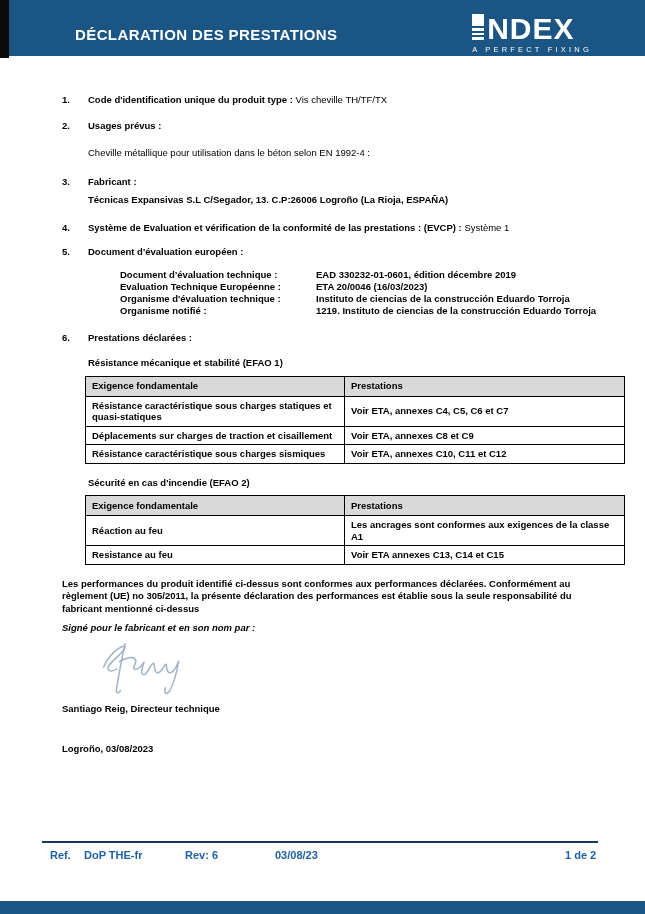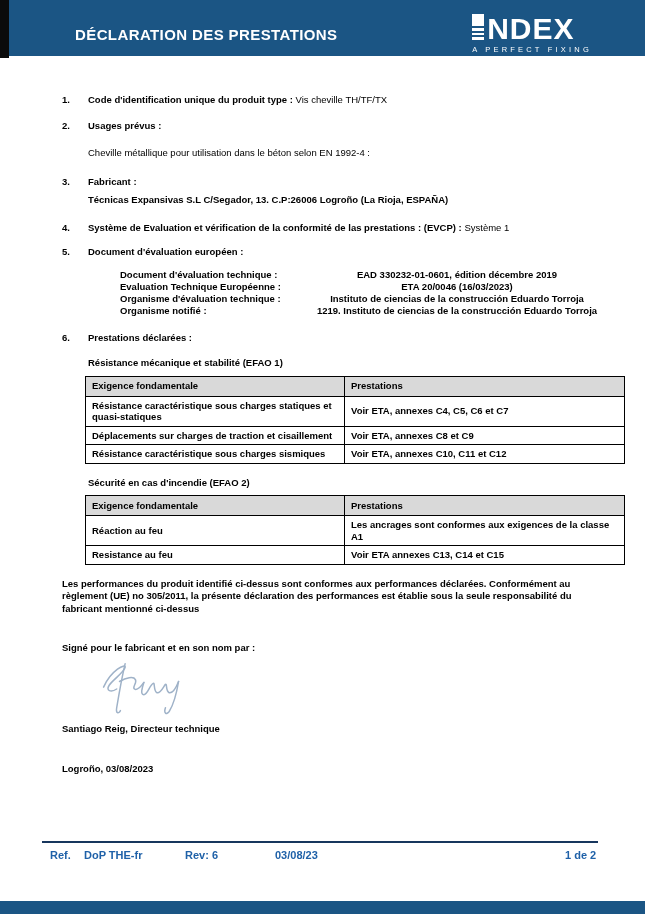--- a/index.html
+++ b/index.html
@@ -44,36 +44,36 @@
   .bullets{margin-top:14px;margin-left:43px;}
   .bullet-line{display:flex;line-height:13px;}
   .bullet-line::before{content:"\2022";width:20px;flex:0 0 20px;}
   .mt-s3{margin-top:16px;}
   .addr{margin-top:6px;margin-left:26px;font-weight:700;}
   .mt-s4{margin-top:15px;}
   .mt-s5{margin-top:12px;}
   .details{margin-top:10px;margin-left:58px;}
   .detail-row{display:flex;line-height:12px;}
   .detail-label{width:196px;flex:0 0 196px;}
-  .detail-value{flex:1;text-align:center;}
+  .detail-value{flex:1;}
   .mt-s6{margin-top:15px;}
   .tbl-caption{margin-top:13px;margin-left:26px;}
   table.perf{
     border-collapse:collapse;margin-top:6px;margin-left:23px;
     width:540px;table-layout:fixed;
   }
   table.perf td,table.perf th{
     border:1px solid #000;
     font-size:9.5px;font-weight:700;text-align:left;
     padding:3px 6px;vertical-align:middle;line-height:11.5px;
   }
   table.perf th{background:#d9d9d9;height:13px;}
   table.perf col.c1{width:259px;}
   .closing-para{margin-top:13px;}
-  .signed-label{margin-top:27px;}
+  .signed-label{margin-top:7px;font-style:italic;}
   .sig-wrap{margin-top:4px;margin-left:28px;height:60px;}
   .signatory{margin-top:4px;}
   .place-date{margin-top:28px;}
   
   .footer-line{position:absolute;left:42px;top:841px;width:556px;height:0;border-top:2px solid #17365d;}
   .footer{position:absolute;left:0;top:849px;width:645px;height:14px;
     color:#1f61a8;font-size:11px;font-weight:700;}
   .f-ref-label{position:absolute;left:50px;}
   .f-ref{position:absolute;left:84px;}
   .f-rev{position:absolute;left:185px;}

